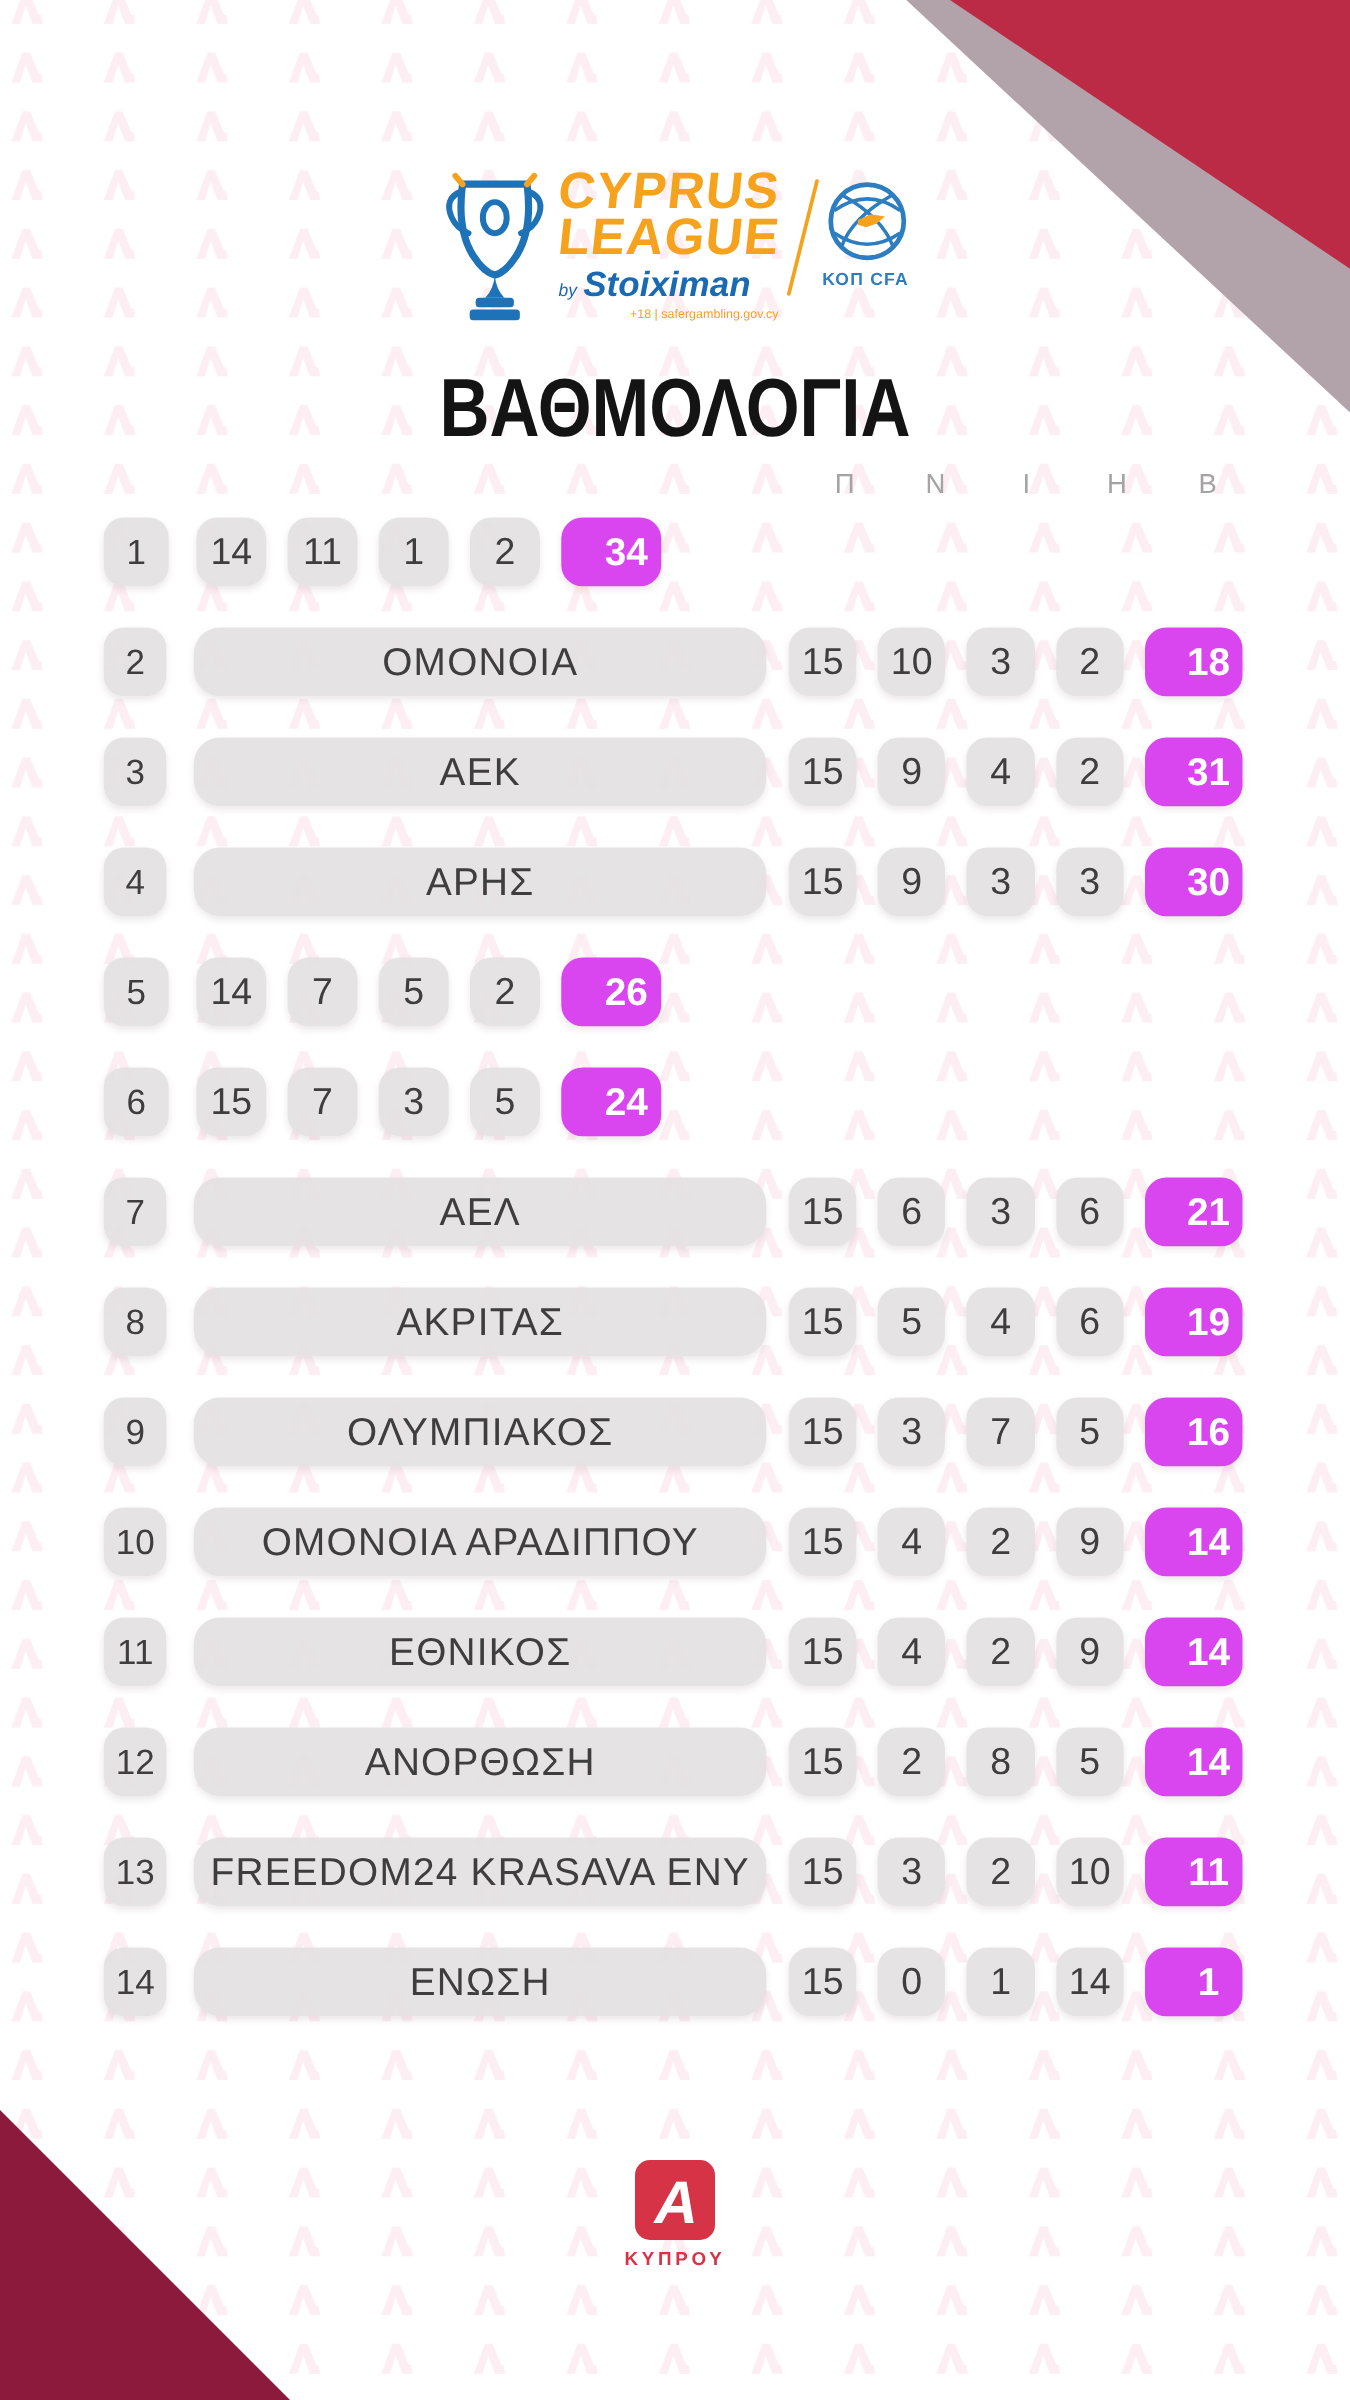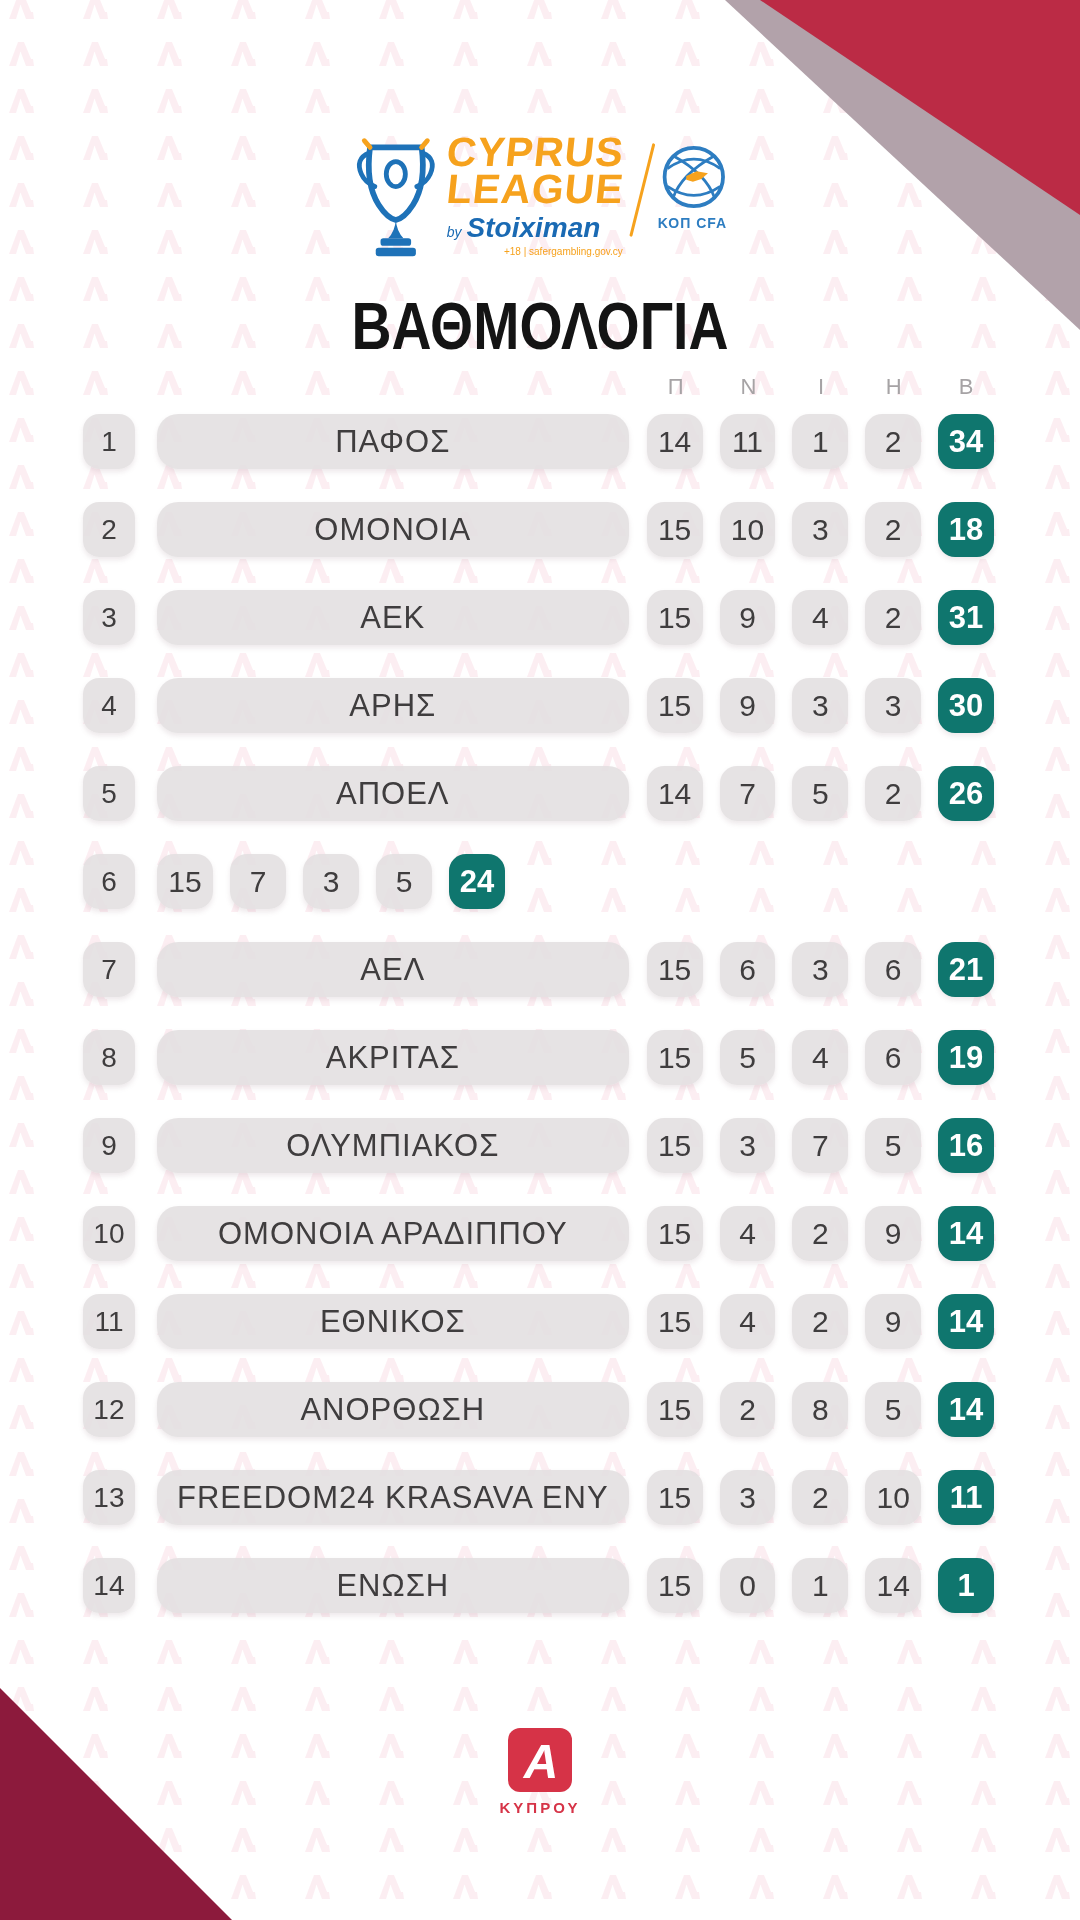--- a/index.html
+++ b/index.html
@@ -46,21 +46,21 @@
   .row{display:flex;height:55px;margin-bottom:33px;}
   .cell{
     background:rgba(226,223,224,0.87);
     display:flex;align-items:center;justify-content:center;
     color:#3f3d3e;box-shadow:0 3px 5px rgba(140,110,120,0.15);
   }
   .rank{width:52px;border-radius:16px;font-size:28px;margin-right:22px;}
   .pill{width:473px;border-radius:21px;font-size:31px;letter-spacing:1px;margin-right:18px;}
   .stat{width:56px;border-radius:17px;font-size:30px;margin-right:17px;}
   .pts{width:56px;border-radius:17px;font-size:31px;font-weight:bold;
-       background:#0f766e;color:#ffffff;margin-right:0;}
+       background:#d946ef;color:#ffffff;margin-right:0;padding-left:24px;}
 
   
   .footer{position:absolute;left:0;top:1728px;width:100%;display:flex;
           justify-content:center;align-items:flex-start;z-index:2;}
   .alpha-wrap{display:flex;flex-direction:column;align-items:center;}
   .region{color:#d63347;font-size:15px;font-weight:bold;letter-spacing:3px;margin-top:7px;}
   .brandline{margin-left:16px;margin-top:12px;font-size:38px;font-weight:bold;
              letter-spacing:-1px;color:#161616;}
   .brandline .tld{color:#e22f45;}
 </style>
@@ -128,21 +128,20 @@
     <div class="hdr-row">
       <span class="hdr">Π</span>
       <span class="hdr">Ν</span>
       <span class="hdr">Ι</span>
       <span class="hdr">Η</span>
       <span class="hdr">Β</span>
     </div>
     <div id="rows">
   <div class="row">
     <div class="cell rank">1</div>
-    <div class="cell pill">ΠΑΦΟΣ</div>
     <div class="cell stat">14</div>
     <div class="cell stat">11</div>
     <div class="cell stat">1</div>
     <div class="cell stat">2</div>
     <div class="cell pts">34</div>
   </div>
 
   <div class="row">
     <div class="cell rank">2</div>
     <div class="cell pill">ΟΜΟΝΟΙΑ</div>
@@ -168,21 +167,20 @@
     <div class="cell pill">ΑΡΗΣ</div>
     <div class="cell stat">15</div>
     <div class="cell stat">9</div>
     <div class="cell stat">3</div>
     <div class="cell stat">3</div>
     <div class="cell pts">30</div>
   </div>
 
   <div class="row">
     <div class="cell rank">5</div>
-    <div class="cell pill">ΑΠΟΕΛ</div>
     <div class="cell stat">14</div>
     <div class="cell stat">7</div>
     <div class="cell stat">5</div>
     <div class="cell stat">2</div>
     <div class="cell pts">26</div>
   </div>
 
   <div class="row">
     <div class="cell rank">6</div>
     <div class="cell stat">15</div>

